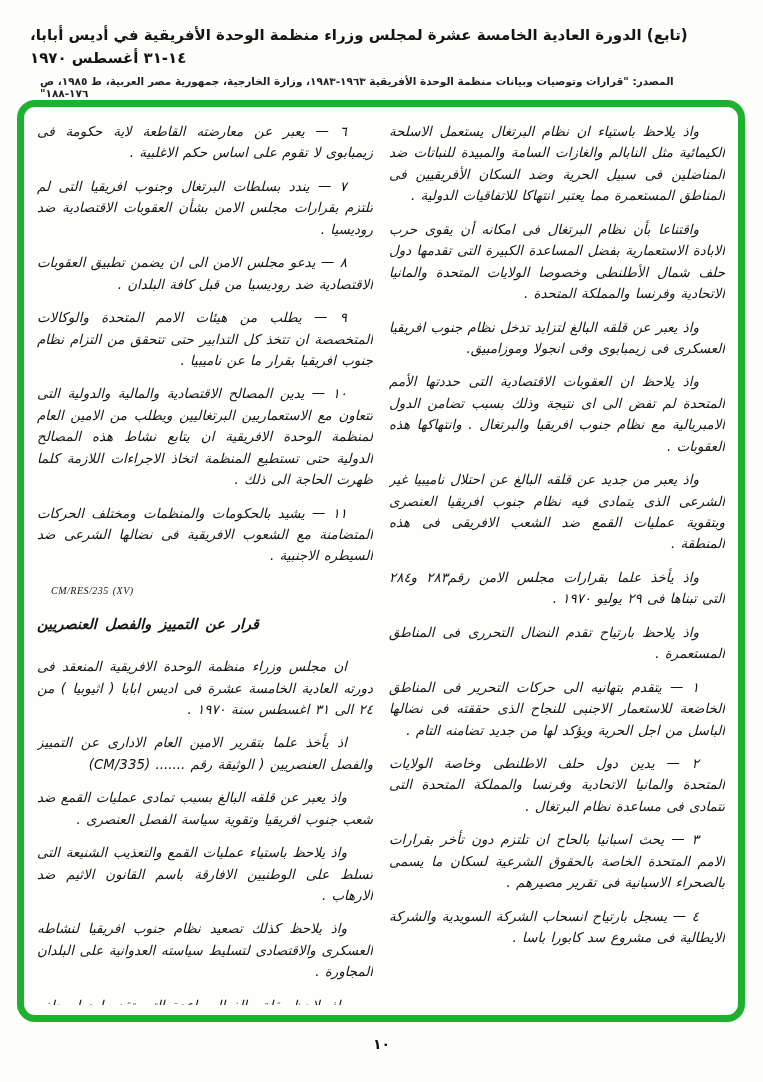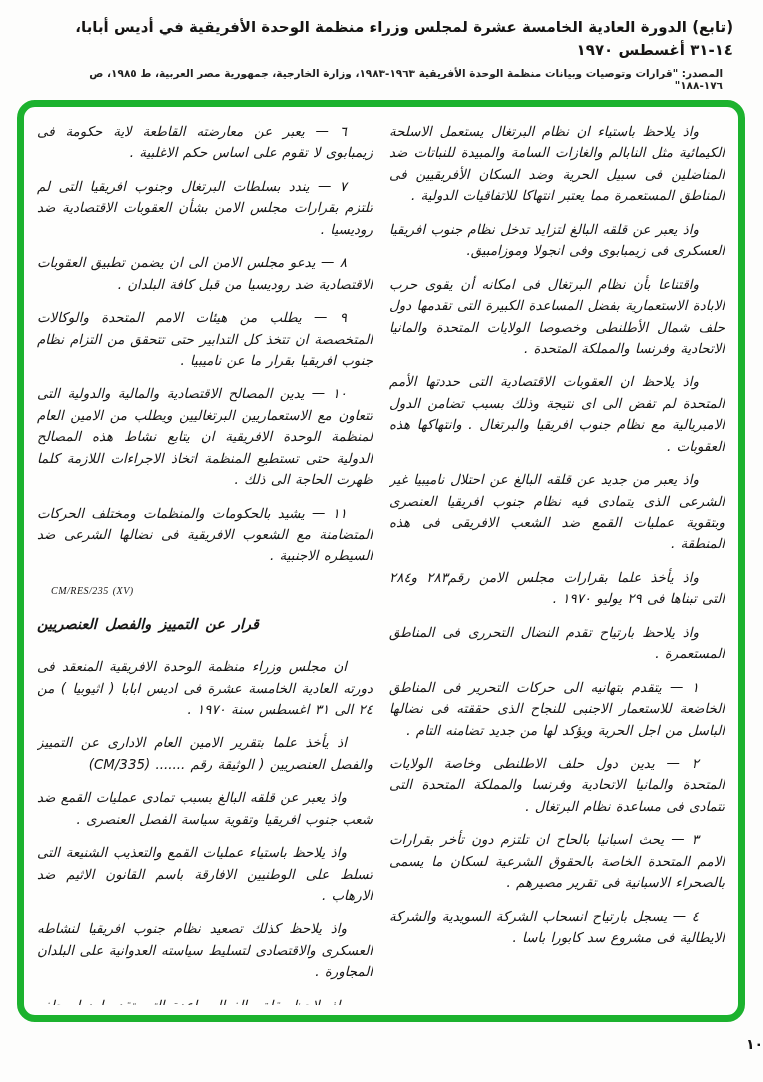--- a/index.html
+++ b/index.html
@@ -5,22 +5,22 @@
   html,body{margin:0;padding:0;}
   body{
     width:763px;height:1082px;
     background:#fdfdfc;
     font-family:"DejaVu Sans","Liberation Sans",sans-serif;
     color:#161514;
     position:relative;
     overflow:hidden;
   }
   .header{
-    text-align:right;
-    padding-top:16px;
+    text-align:left;
+    padding-top:24px;
     direction:rtl;
   }
   .header-line1{
     font-size:15px;
     font-weight:bold;
     line-height:1.5;
     padding:0 30px;
   }
   .header-line2{
     font-size:10.5px;
@@ -79,42 +79,42 @@
     text-indent:0;
     font-size:14.5px;
     word-spacing:3px;
     margin:4px 0 20px 0;
   }
   .page-number{
     position:absolute;
     top:1036px;
     left:0;
     width:100%;
-    text-align:right;
+    text-align:center;
     font-size:14px;
     font-weight:bold;
     direction:rtl;
   }
 </style>
 </head>
 <body>
 
 <div class="header">
   <div class="header-line1">(تابع) الدورة العادية الخامسة عشرة لمجلس وزراء منظمة الوحدة الأفريقية في أديس أبابا، ١٤-٣١ أغسطس ١٩٧٠</div>
   <div class="header-line2">المصدر: "قرارات وتوصيات وبيانات منظمة الوحدة الأفريقية ١٩٦٣-١٩٨٣، وزارة الخارجية، جمهورية مصر العربية، ط ١٩٨٥، ص ١٧٦-١٨٨"</div>
 </div>
 
 <div class="frame">
   <div class="columns">
 
     <div class="col">
 
     <p class="p-normal">واذ يلاحظ باستياء ان نظام البرتغال يستعمل الاسلحة الكيمائية مثل النابالم والغازات السامة والمبيدة للنباتات ضد المناضلين فى سبيل الحرية وضد السكان الأفريقيين فى المناطق المستعمرة مما يعتبر انتهاكا للاتفاقيات الدولية .</p>
+        <p class="p-normal">واقتناعا بأن نظام البرتغال فى امكانه أن يقوى حرب الابادة الاستعمارية بفضل المساعدة الكبيرة التى تقدمها دول حلف شمال الأطلنطى وخصوصا الولايات المتحدة والمانيا الاتحادية وفرنسا والمملكة المتحدة .</p>
         <p class="p-normal">واذ يعبر عن قلقه البالغ لتزايد تدخل نظام جنوب افريقيا العسكرى فى زيمبابوى وفى انجولا وموزامبيق.</p>
-        <p class="p-normal">واقتناعا بأن نظام البرتغال فى امكانه أن يقوى حرب الابادة الاستعمارية بفضل المساعدة الكبيرة التى تقدمها دول حلف شمال الأطلنطى وخصوصا الولايات المتحدة والمانيا الاتحادية وفرنسا والمملكة المتحدة .</p>
         <p class="p-normal">واذ يلاحظ ان العقوبات الاقتصادية التى حددتها الأمم المتحدة لم تفض الى اى نتيجة وذلك بسبب تضامن الدول الامبريالية مع نظام جنوب افريقيا والبرتغال . وانتهاكها هذه العقوبات .</p>
         <p class="p-normal">واذ يعبر من جديد عن قلقه البالغ عن احتلال ناميبيا غير الشرعى الذى يتمادى فيه نظام جنوب افريقيا العنصرى وبتقوية عمليات القمع ضد الشعب الافريقى فى هذه المنطقة .</p>
         <p class="p-normal">واذ يأخذ علما بقرارات مجلس الامن رقم٢٨٣ و٢٨٤ التى تبناها فى ٢٩ يوليو ١٩٧٠ .</p>
         <p class="p-normal">واذ يلاحظ بارتياح تقدم النضال التحررى فى المناطق المستعمرة .</p>
         <p class="p-normal">١ — يتقدم بتهانيه الى حركات التحرير فى المناطق الخاضعة للاستعمار الاجنبى للنجاح الذى حققته فى نضالها الباسل من اجل الحرية ويؤكد لها من جديد تضامنه التام .</p>
         <p class="p-normal">٢ — يدين دول حلف الاطلنطى وخاصة الولايات المتحدة والمانيا الاتحادية وفرنسا والمملكة المتحدة التى تتمادى فى مساعدة نظام البرتغال .</p>
         <p class="p-normal">٣ — يحث اسبانيا بالحاح ان تلتزم دون تأخر بقرارات الامم المتحدة الخاصة بالحقوق الشرعية لسكان ما يسمى بالصحراء الاسبانية فى تقرير مصيرهم .</p>
         <p class="p-normal">٤ — يسجل بارتياح انسحاب الشركة السويدية والشركة الايطالية فى مشروع سد كابورا باسا .</p>
       </div>
 

